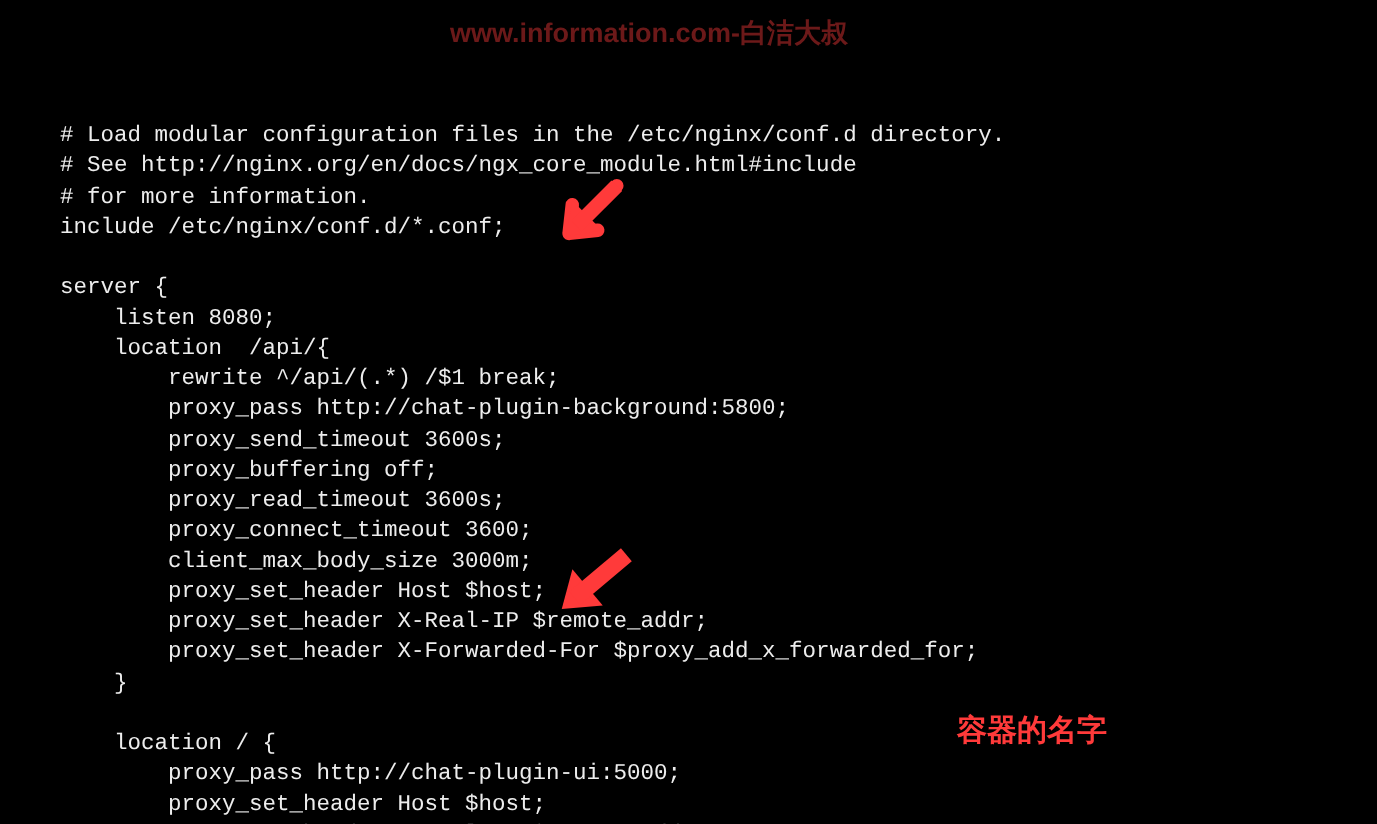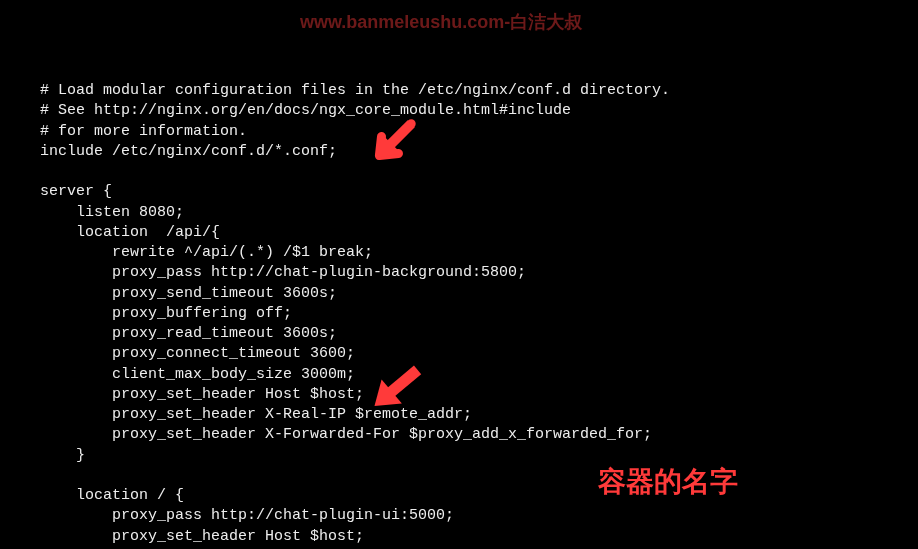--- a/index.html
+++ b/index.html
@@ -28,21 +28,21 @@
       font-family: Arial, sans-serif;
       filter: blur(0.5px);
       z-index: 2;
     }
     .annotation-label {
       position: absolute;
       bottom: 48px;
       right: 180px;
       color: #ff3a3a;
       font-weight: 900;
-      font-size: 28px;
+      font-size: 20px;
       font-family: "Microsoft YaHei", Arial, sans-serif;
       z-index: 3;
     }
     .arrow { position: absolute; z-index: 3; }
   </style>
 </head>
 <body>
 
 
 
@@ -66,21 +66,21 @@
         proxy_set_header X-Forwarded-For $proxy_add_x_forwarded_for;
     }
 
     location / {
         proxy_pass http://chat-plugin-ui:5000;
         proxy_set_header Host $host;
         proxy_set_header X-Real-IP $remote_addr;
         proxy_set_header X-Forwarded-For $proxy_add_x_forwarded_for;
     }</div>
 
-<div class="watermark1">www.banmeleushu.com-白洁大叔</div>
+<div class="watermark1">www.information.com-白洁大叔</div>
 
 <div class="annotation-label">容器的名字</div>
 
 <svg class="arrow" id="arrow1" width="80" height="80" viewBox="0 0 80 80" style="left: 350px; top: 105px;">
   <g transform="rotate(45 40 40)">
     <path d="M40 10 L40 55 M40 55 L28 40 M40 55 L52 40" stroke="#ff3a3a" stroke-width="9" stroke-linecap="round" stroke-linejoin="round" fill="none"></path>
     <path d="M40 58 L26 38 L54 38 Z" fill="#ff3a3a"></path>
     <rect x="35" y="10" width="10" height="38" fill="#ff3a3a"></rect>
   </g>
 </svg>

